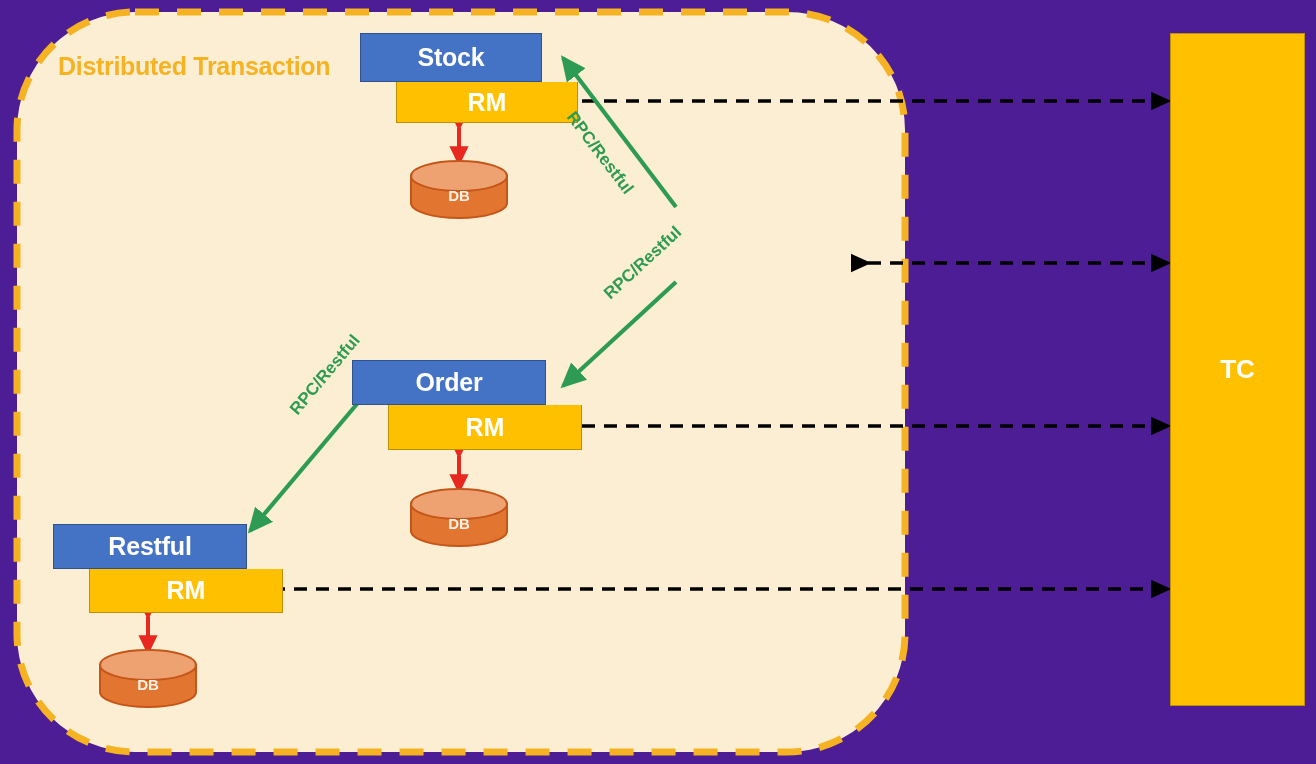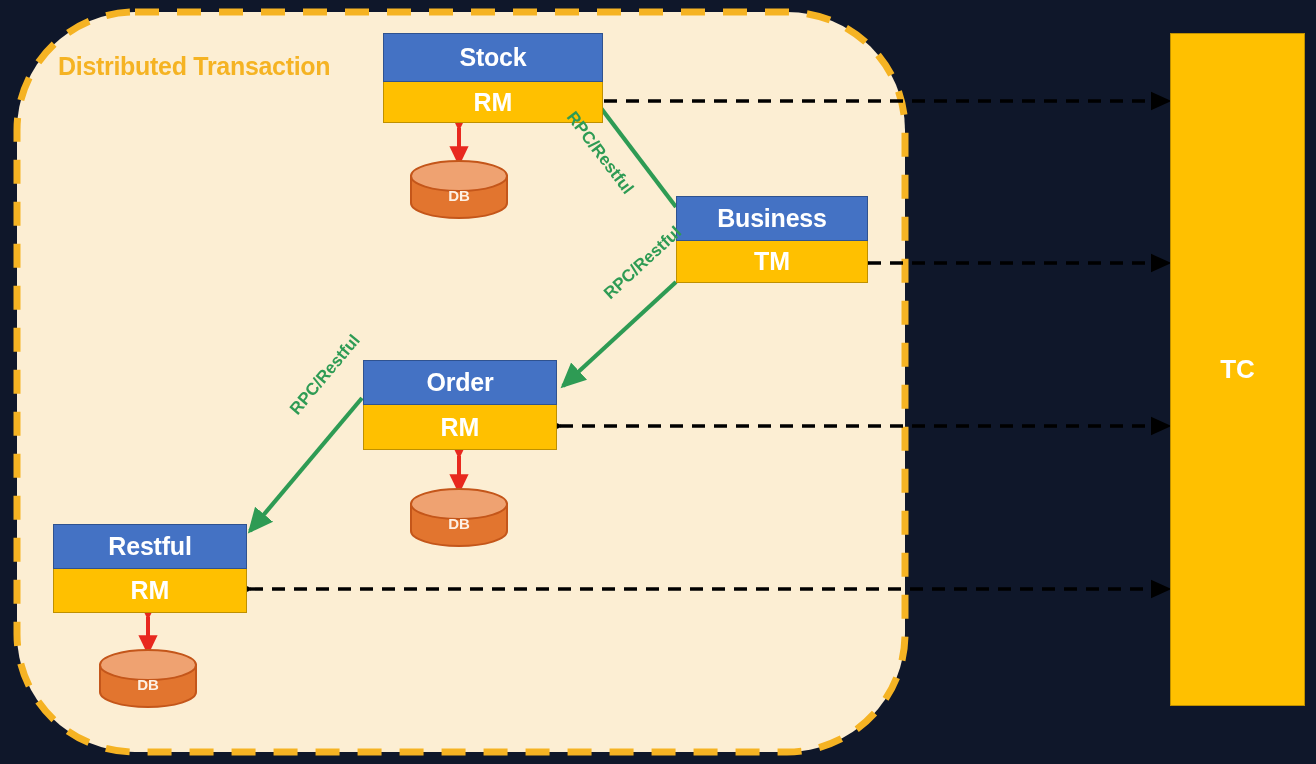--- a/index.html
+++ b/index.html
@@ -8,21 +8,21 @@
     padding: 0;
     background: #ffffff;
   }
   body {
     font-family: "Liberation Sans", sans-serif;
   }
   #stage {
     position: relative;
     width: 1316px;
     height: 764px;
-    background: #0f172a;
+    background: #4c1d95;
     overflow: hidden;
   }
   #svg-layer {
     position: absolute;
     left: 0;
     top: 0;
     width: 1316px;
     height: 764px;
   }
 
@@ -51,20 +51,21 @@
     background: #FFC000;
     border: 1px solid #BF9000;
     border-top: none;
     color: #ffffff;
     font-weight: bold;
     font-size: 25px;
     line-height: 1;
     display: flex;
     align-items: center;
     justify-content: center;
+    margin-left: 36px;
   }
 
   
   #tc-box {
     position: absolute;
     box-sizing: border-box;
     background: #FFC000;
     border: 1px solid #BF9000;
     color: #ffffff;
     font-weight: bold;
@@ -160,31 +161,27 @@
       <ellipse cx="459" cy="504" rx="48" ry="15" fill="#EFA271" stroke="#C4561A" stroke-width="2"></ellipse>
     </g>
     <g>
       <path d="M100,665 L100,692 A48,15 0 0 0 196,692 L196,665 z" fill="#E2752F" stroke="#C4561A" stroke-width="2"></path>
       <ellipse cx="148" cy="665" rx="48" ry="15" fill="#EFA271" stroke="#C4561A" stroke-width="2"></ellipse>
     </g>
   </svg>
 
   <div id="boundary-label" style="left:58px; top:52px;">Distributed Transaction</div>
 
-  <div class="service" style="left:383px; top:33px; width:220px;">
+  <div class="service" style="left:360px; top:33px; width:182px;">
     <div class="svc-head" style="height:49px;">Stock</div>
     <div class="svc-body" style="height:41px;">RM</div>
   </div>
 
-  <div class="service" style="left:676px; top:196px; width:192px;">
-    <div class="svc-head" style="height:45px;">Business</div>
-    <div class="svc-body" style="height:42px;">TM</div>
-  </div>
-
-  <div class="service" style="left:363px; top:360px; width:194px;border-radius:15px;">
+
+  <div class="service" style="left:352px; top:360px; width:194px;border-radius:15px;">
     <div class="svc-head" style="height:45px;">Order</div>
     <div class="svc-body" style="height:45px;">RM</div>
   </div>
 
   <div class="service" style="left:53px; top:524px; width:194px;">
     <div class="svc-head" style="height:45px;">Restful</div>
     <div class="svc-body" style="height:44px;">RM</div>
   </div>
 
   <div id="tc-box" style="left:1170px; top:33px; width:135px; height:673px;">

